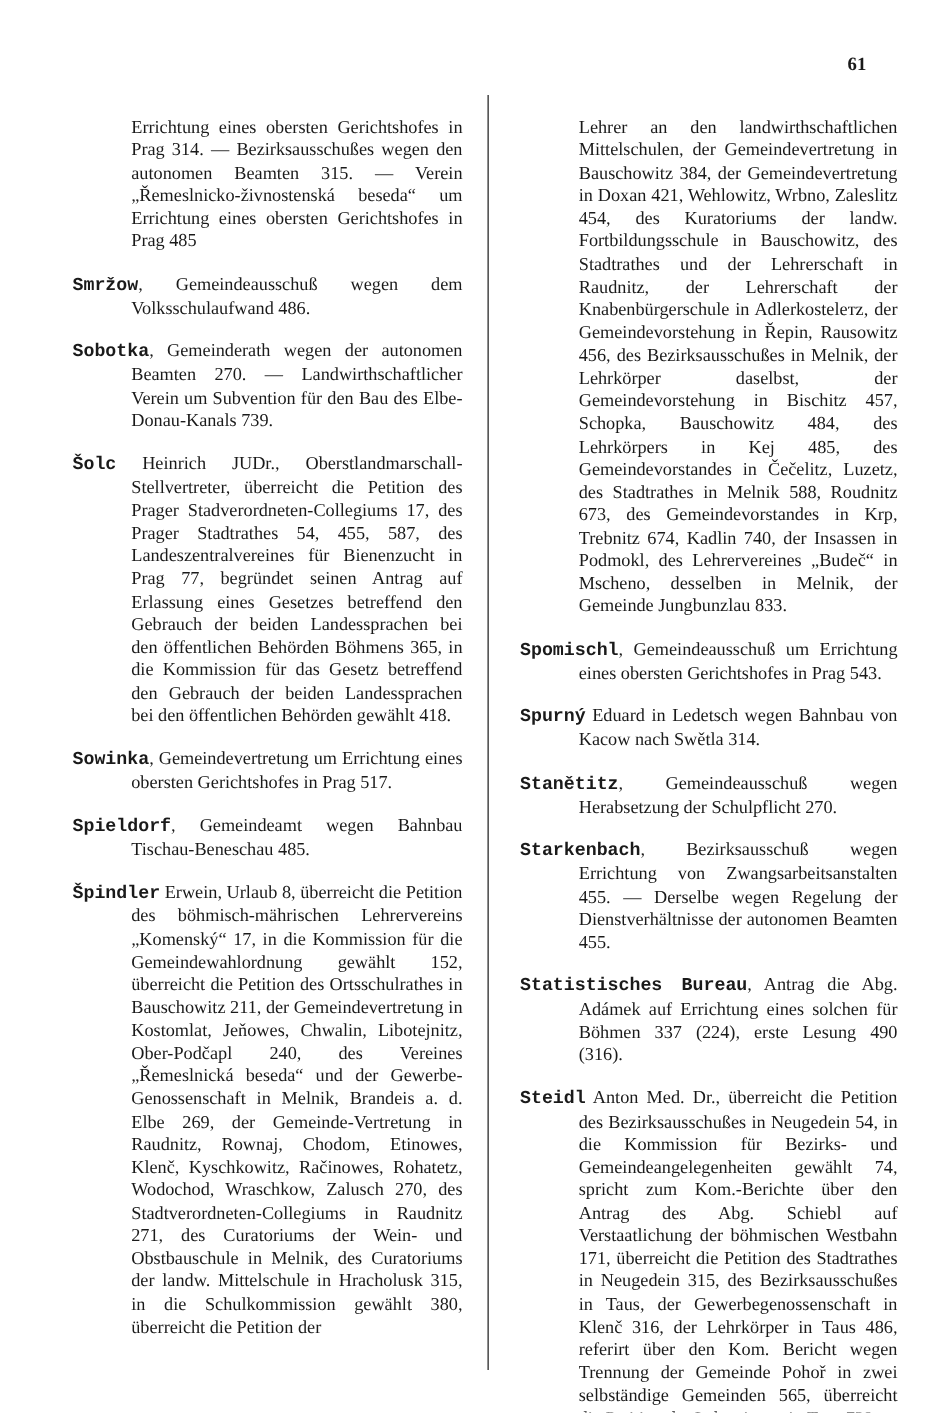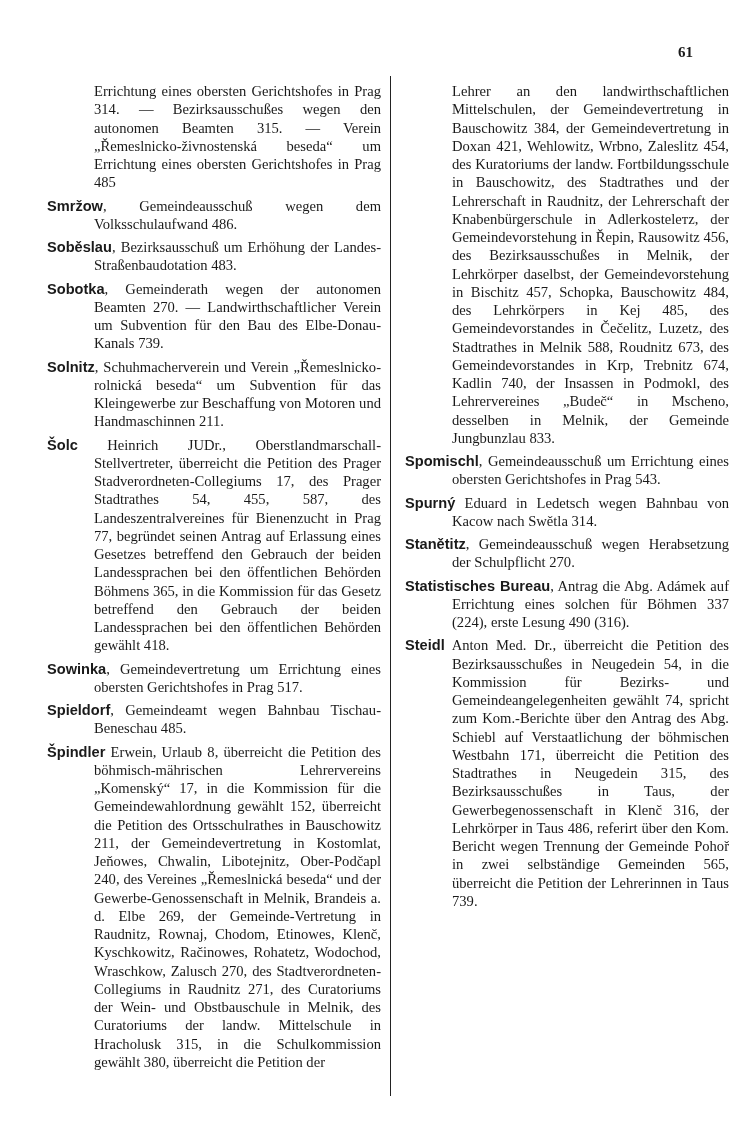--- a/index.html
+++ b/index.html
@@ -5,44 +5,43 @@
   html, body { margin:0; padding:0; }
   body { width:750px; height:1130px; background:#ffffff; position:relative; overflow:hidden;
          font-family:"DejaVu Serif", serif; color:#1a1a1a; }
   .page-number { position:absolute; top:44px; right:57px; font-size:15px; font-weight:bold;
                  font-family:"Liberation Serif", serif; }
   .col { position:absolute; top:77px; font-family:"Liberation Serif", serif; font-size:14.6px;
          line-height:18.25px; text-align:justify; }
   .col-left { left:42px; width:344px; }
   .col-right { left:400px; width:334px; top:77px; }
   .divider { position:absolute; left:390px; top:76px; width:1px; height:1020px; background:#222; }
-  .entry { padding-left:47px; text-indent:-47px; margin:5px; }
+  .entry { padding-left:47px; text-indent:-47px; margin:16px; }
   .entry.cont { text-indent:0; }
-  .head { font-family:Liberation Sans, sans-serif; font-weight:bold; font-size:14.6px; }
+  .head { font-family:Liberation Mono, monospace; font-weight:bold; font-size:14.6px; }
   .rest { }
 </style>
 </head>
 <body>
 
 <div class="page-number">61</div>
 
 <div class="col col-left">
   <p class="entry cont"><span class="rest">Errichtung eines obersten Gerichtshofes in Prag 314. — Bezirksausschußes wegen den autonomen Beamten 315. — Verein „Řemeslnicko-živnostenská beseda“ um Errichtung eines obersten Gerichtshofes in Prag 485</span></p>
   <p class="entry"><span class="head">Smržow</span><span class="rest">, Gemeindeausschuß wegen dem Volksschulaufwand 486.</span></p>
-  <p class="entry"><span class="head">Soběslau</span><span class="rest">, Bezirksausschuß um Erhöhung der Landes-Straßenbaudotation 483.</span></p>
   <p class="entry"><span class="head">Sobotka</span><span class="rest">, Gemeinderath wegen der autonomen Beamten 270. — Landwirthschaftlicher Verein um Subvention für den Bau des Elbe-Donau-Kanals 739.</span></p>
-  <p class="entry"><span class="head">Solnitz</span><span class="rest">, Schuhmacherverein und Verein „Řemeslnicko-rolnická beseda“ um Subvention für das Kleingewerbe zur Beschaffung von Motoren und Handmaschinnen 211.</span></p>
   <p class="entry"><span class="head">Šolc</span><span class="rest"> Heinrich JUDr., Oberstlandmarschall-Stellvertreter, überreicht die Petition des Prager Stadverordneten-Collegiums 17, des Prager Stadtrathes 54, 455, 587, des Landeszentralvereines für Bienenzucht in Prag 77, begründet seinen Antrag auf Erlassung eines Gesetzes betreffend den Gebrauch der beiden Landessprachen bei den öffentlichen Behörden Böhmens 365, in die Kommission für das Gesetz betreffend den Gebrauch der beiden Landessprachen bei den öffentlichen Behörden gewählt 418.</span></p>
   <p class="entry"><span class="head">Sowinka</span><span class="rest">, Gemeindevertretung um Errichtung eines obersten Gerichtshofes in Prag 517.</span></p>
   <p class="entry"><span class="head">Spieldorf</span><span class="rest">, Gemeindeamt wegen Bahnbau Tischau-Beneschau 485.</span></p>
   <p class="entry"><span class="head">Špindler</span><span class="rest"> Erwein, Urlaub 8, überreicht die Petition des böhmisch-mährischen Lehrervereins „Komenský“ 17, in die Kommission für die Gemeindewahlordnung gewählt 152, überreicht die Petition des Ortsschulrathes in Bauschowitz 211, der Gemeindevertretung in Kostomlat, Jeňowes, Chwalin, Libotejnitz, Ober-Podčapl 240, des Vereines „Řemeslnická beseda“ und der Gewerbe-Genossenschaft in Melnik, Brandeis a. d. Elbe 269, der Gemeinde-Vertretung in Raudnitz, Rownaj, Chodom, Etinowes, Klenč, Kyschkowitz, Račinowes, Rohatetz, Wodochod, Wraschkow, Zalusch 270, des Stadtverordneten-Collegiums in Raudnitz 271, des Curatoriums der Wein- und Obstbauschule in Melnik, des Curatoriums der landw. Mittelschule in Hracholusk 315, in die Schulkommission gewählt 380, überreicht die Petition der</span></p>
 </div>
 
 <div class="divider"></div>
 
 <div class="col col-right">
   <p class="entry cont"><span class="rest">Lehrer an den landwirthschaftlichen Mittelschulen, der Gemeindevertretung in Bauschowitz 384, der Gemeindevertretung in Doxan 421, Wehlowitz, Wrbno, Zaleslitz 454, des Kuratoriums der landw. Fortbildungsschule in Bauschowitz, des Stadtrathes und der Lehrerschaft in Raudnitz, der Lehrerschaft der Knabenbürgerschule in Adlerkostelетz, der Gemeindevorstehung in Řepin, Rausowitz 456, des Bezirksausschußes in Melnik, der Lehrkörper daselbst, der Gemeindevorstehung in Bischitz 457, Schopka, Bauschowitz 484, des Lehrkörpers in Kej 485, des Gemeindevorstandes in Čečelitz, Luzetz, des Stadtrathes in Melnik 588, Roudnitz 673, des Gemeindevorstandes in Krp, Trebnitz 674, Kadlin 740, der Insassen in Podmokl, des Lehrervereines „Budeč“ in Mscheno, desselben in Melnik, der Gemeinde Jungbunzlau 833.</span></p>
   <p class="entry"><span class="head">Spomischl</span><span class="rest">, Gemeindeausschuß um Errichtung eines obersten Gerichtshofes in Prag 543.</span></p>
   <p class="entry"><span class="head">Spurný</span><span class="rest"> Eduard in Ledetsch wegen Bahnbau von Kacow nach Swětla 314.</span></p>
   <p class="entry"><span class="head">Stanětitz</span><span class="rest">, Gemeindeausschuß wegen Herabsetzung der Schulpflicht 270.</span></p>
+  <p class="entry"><span class="head">Starkenbach</span><span class="rest">, Bezirksausschuß wegen Errichtung von Zwangsarbeitsanstalten 455. — Derselbe wegen Regelung der Dienstverhältnisse der autonomen Beamten 455.</span></p>
   <p class="entry"><span class="head">Statistisches Bureau</span><span class="rest">, Antrag die Abg. Adámek auf Errichtung eines solchen für Böhmen 337 (224), erste Lesung 490 (316).</span></p>
   <p class="entry"><span class="head">Steidl</span><span class="rest"> Anton Med. Dr., überreicht die Petition des Bezirksausschußes in Neugedein 54, in die Kommission für Bezirks- und Gemeindeangelegenheiten gewählt 74, spricht zum Kom.-Berichte über den Antrag des Abg. Schiebl auf Verstaatlichung der böhmischen Westbahn 171, überreicht die Petition des Stadtrathes in Neugedein 315, des Bezirksausschußes in Taus, der Gewerbegenossenschaft in Klenč 316, der Lehrkörper in Taus 486, referirt über den Kom. Bericht wegen Trennung der Gemeinde Pohoř in zwei selbständige Gemeinden 565, überreicht die Petition der Lehrerinnen in Taus 739.</span></p>
 </div>
 
 </body></html>

